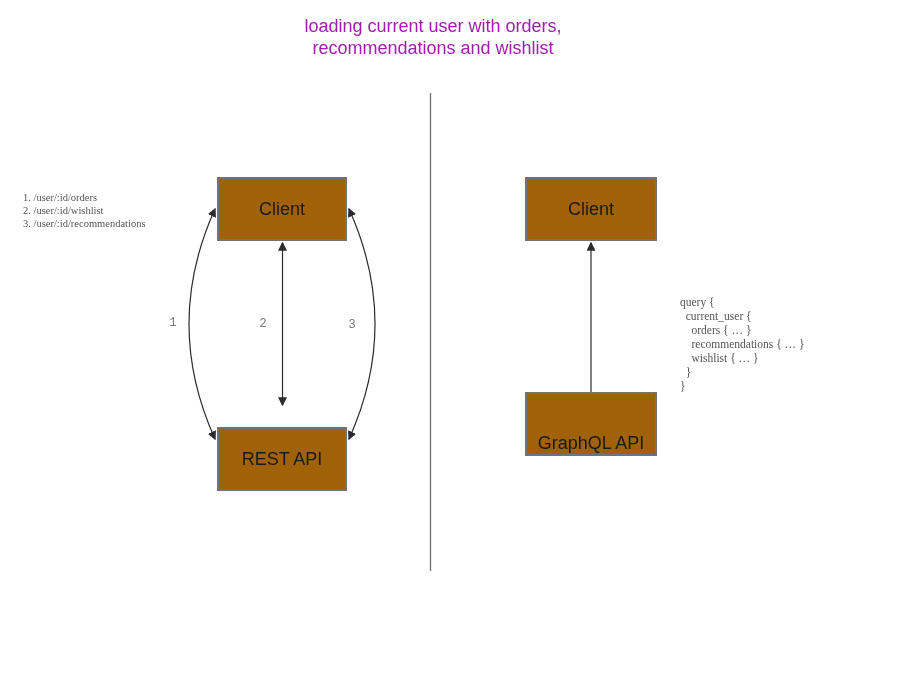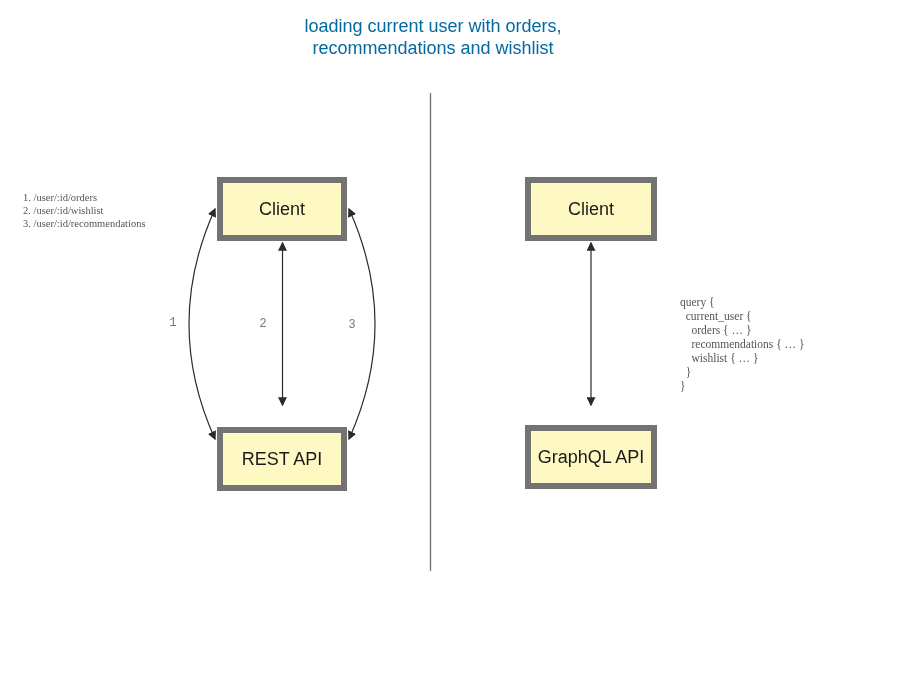--- a/index.html
+++ b/index.html
@@ -13,38 +13,38 @@
     color: #000000;
   }
   .title {
     position: absolute;
     top: 16px;
     left: 0;
     width: 866px;
     text-align: center;
     font-size: 18px;
     line-height: 21.5px;
-    color: #0369a1;
+    color: #a21caf;
     white-space: pre-line;
   }
   .node {
     position: absolute;
-    background: #fef9c3;
-    border: 6px solid #737373;
+    background: #a16207;
+    border: 2px solid #737373;
     box-sizing: border-box;
     display: flex;
     align-items: center;
     justify-content: center;
     font-size: 18px;
     color: #1a1a1a;
   }
   .node-client-left  { left: 217px; top: 177px; width: 130px; height: 64px; }
   .node-rest         { left: 217px; top: 407px; width: 130px; height: 64px; margin-top: 20px; }
   .node-client-right { left: 525px; top: 177px; width: 132px; height: 64px; }
-  .node-graphql      { left: 525px; top: 425px; width: 132px; height: 64px; }
+  .node-graphql      { left: 525px; top: 392px; width: 132px; height: 64px; align-items: flex-end; }
   .mono {
     font-family: Liberation Serif, serif;
     color: #555555;
     white-space: pre;
     margin: 15px;
   }
   .endpoints {
     position: absolute;
     left: 8px;
     top: 176px;

